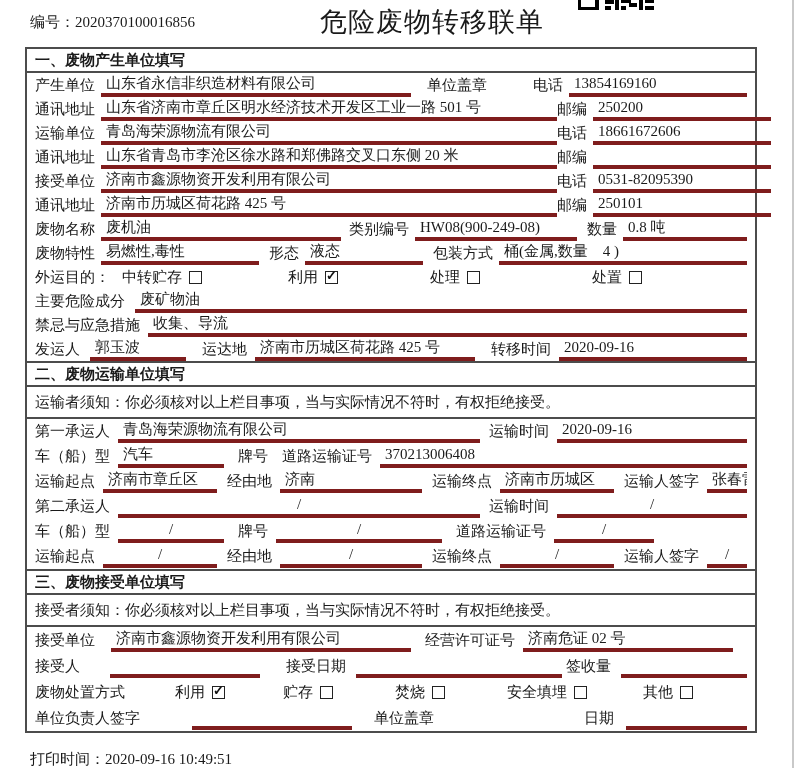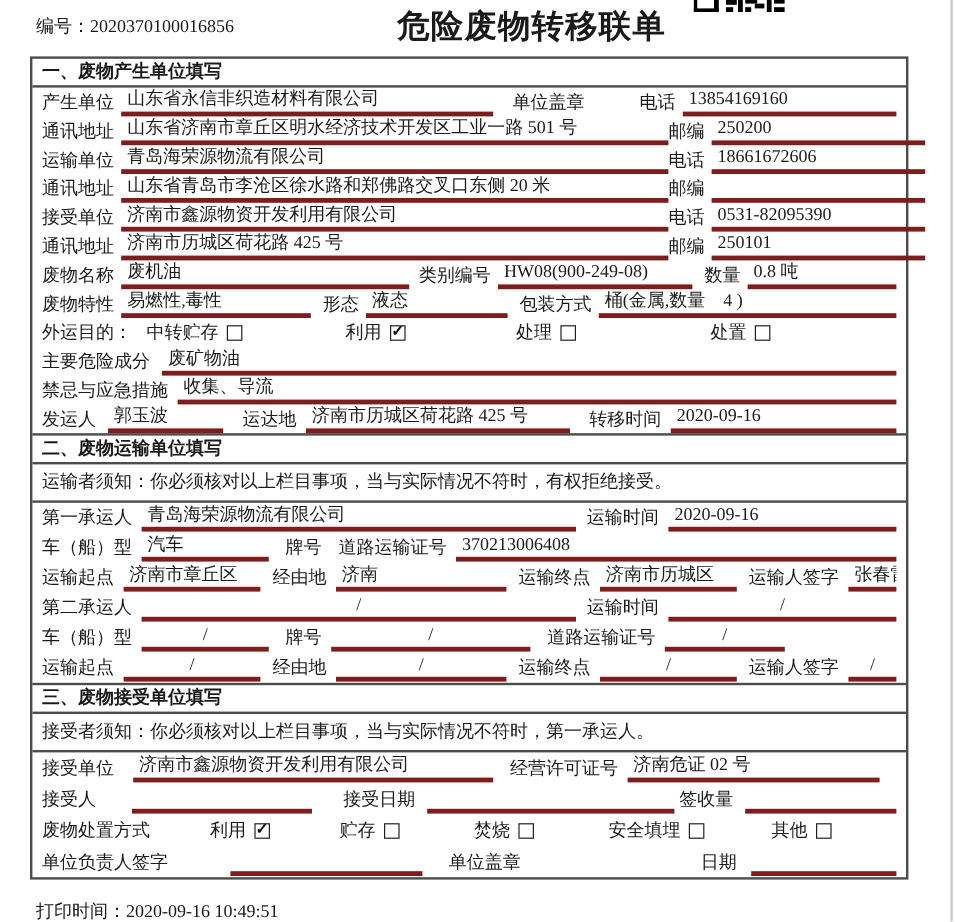--- a/index.html
+++ b/index.html
@@ -2,21 +2,21 @@
 <html><head>
 <meta charset="utf-8">
 <style>
   html,body{margin:0;padding:0;}
   body{
     width:796px;height:768px;position:relative;background:#ffffff;
     font-family:"Liberation Serif","DejaVu Serif",serif;
     color:#1a1a1a;overflow:hidden;
   }
   .serial{position:absolute;left:30px;top:13px;font-size:15px;white-space:nowrap;}
-  .doc-title{position:absolute;left:331px;top:4px;font-size:27px;font-weight:bold;letter-spacing:1px;white-space:nowrap;}
+  .doc-title{position:absolute;left:320px;top:4px;font-size:27px;font-weight:normal;letter-spacing:1px;white-space:nowrap;}
   .qr-frag{position:absolute;left:578px;top:0;}
   .page-edge{position:absolute;right:2px;top:0;width:2px;height:768px;background:#c9c9c9;}
 
   .doc-table{position:absolute;left:25px;top:47px;width:728px;border:2px solid #4c4c4c;background:#fff;}
   .sec-head{height:22px;line-height:22px;font-size:15px;font-weight:bold;padding-left:8px;
     border-bottom:2px solid #4c4c4c;}
   .sec-head.mid{border-top:2px solid #4c4c4c;}
   .notice{height:30px;line-height:30px;font-size:15px;padding-left:8px;border-bottom:2px solid #4c4c4c;white-space:nowrap;}
   .row{display:flex;align-items:center;padding:0 8px;font-size:15px;}
   .r24{height:24px;} .r25{height:25px;} .r26{height:26px;}
@@ -210,21 +210,21 @@
     <span class="u ctr" style="width:104px;margin-left:8px;">/</span>
     <span class="lbl" style="margin-left:10px;">经由地</span>
     <span class="u ctr" style="width:132px;margin-left:8px;">/</span>
     <span class="lbl" style="margin-left:10px;">运输终点</span>
     <span class="u ctr" style="width:104px;margin-left:8px;">/</span>
     <span class="lbl" style="margin-left:10px;">运输人签字</span>
     <span class="u grow ctr" style="margin-left:8px;">/</span>
   </div>
 
   <div class="sec-head mid">三、废物接受单位填写</div>
-  <div class="notice">接受者须知：你必须核对以上栏目事项，当与实际情况不符时，第一承运人。</div>
+  <div class="notice">接受者须知：你必须核对以上栏目事项，当与实际情况不符时，有权拒绝接受。</div>
 
   <div class="row r26">
     <span class="lbl">接受单位</span>
     <span class="u" style="width:290px;margin-left:16px;">济南市鑫源物资开发利用有限公司</span>
     <span class="lbl" style="margin-left:14px;">经营许可证号</span>
     <span class="u" style="width:200px;margin-left:8px;flex:0 1 auto;">济南危证 02 号</span>
     <span class="grow"></span>
   </div>
 
   <div class="row r26">

